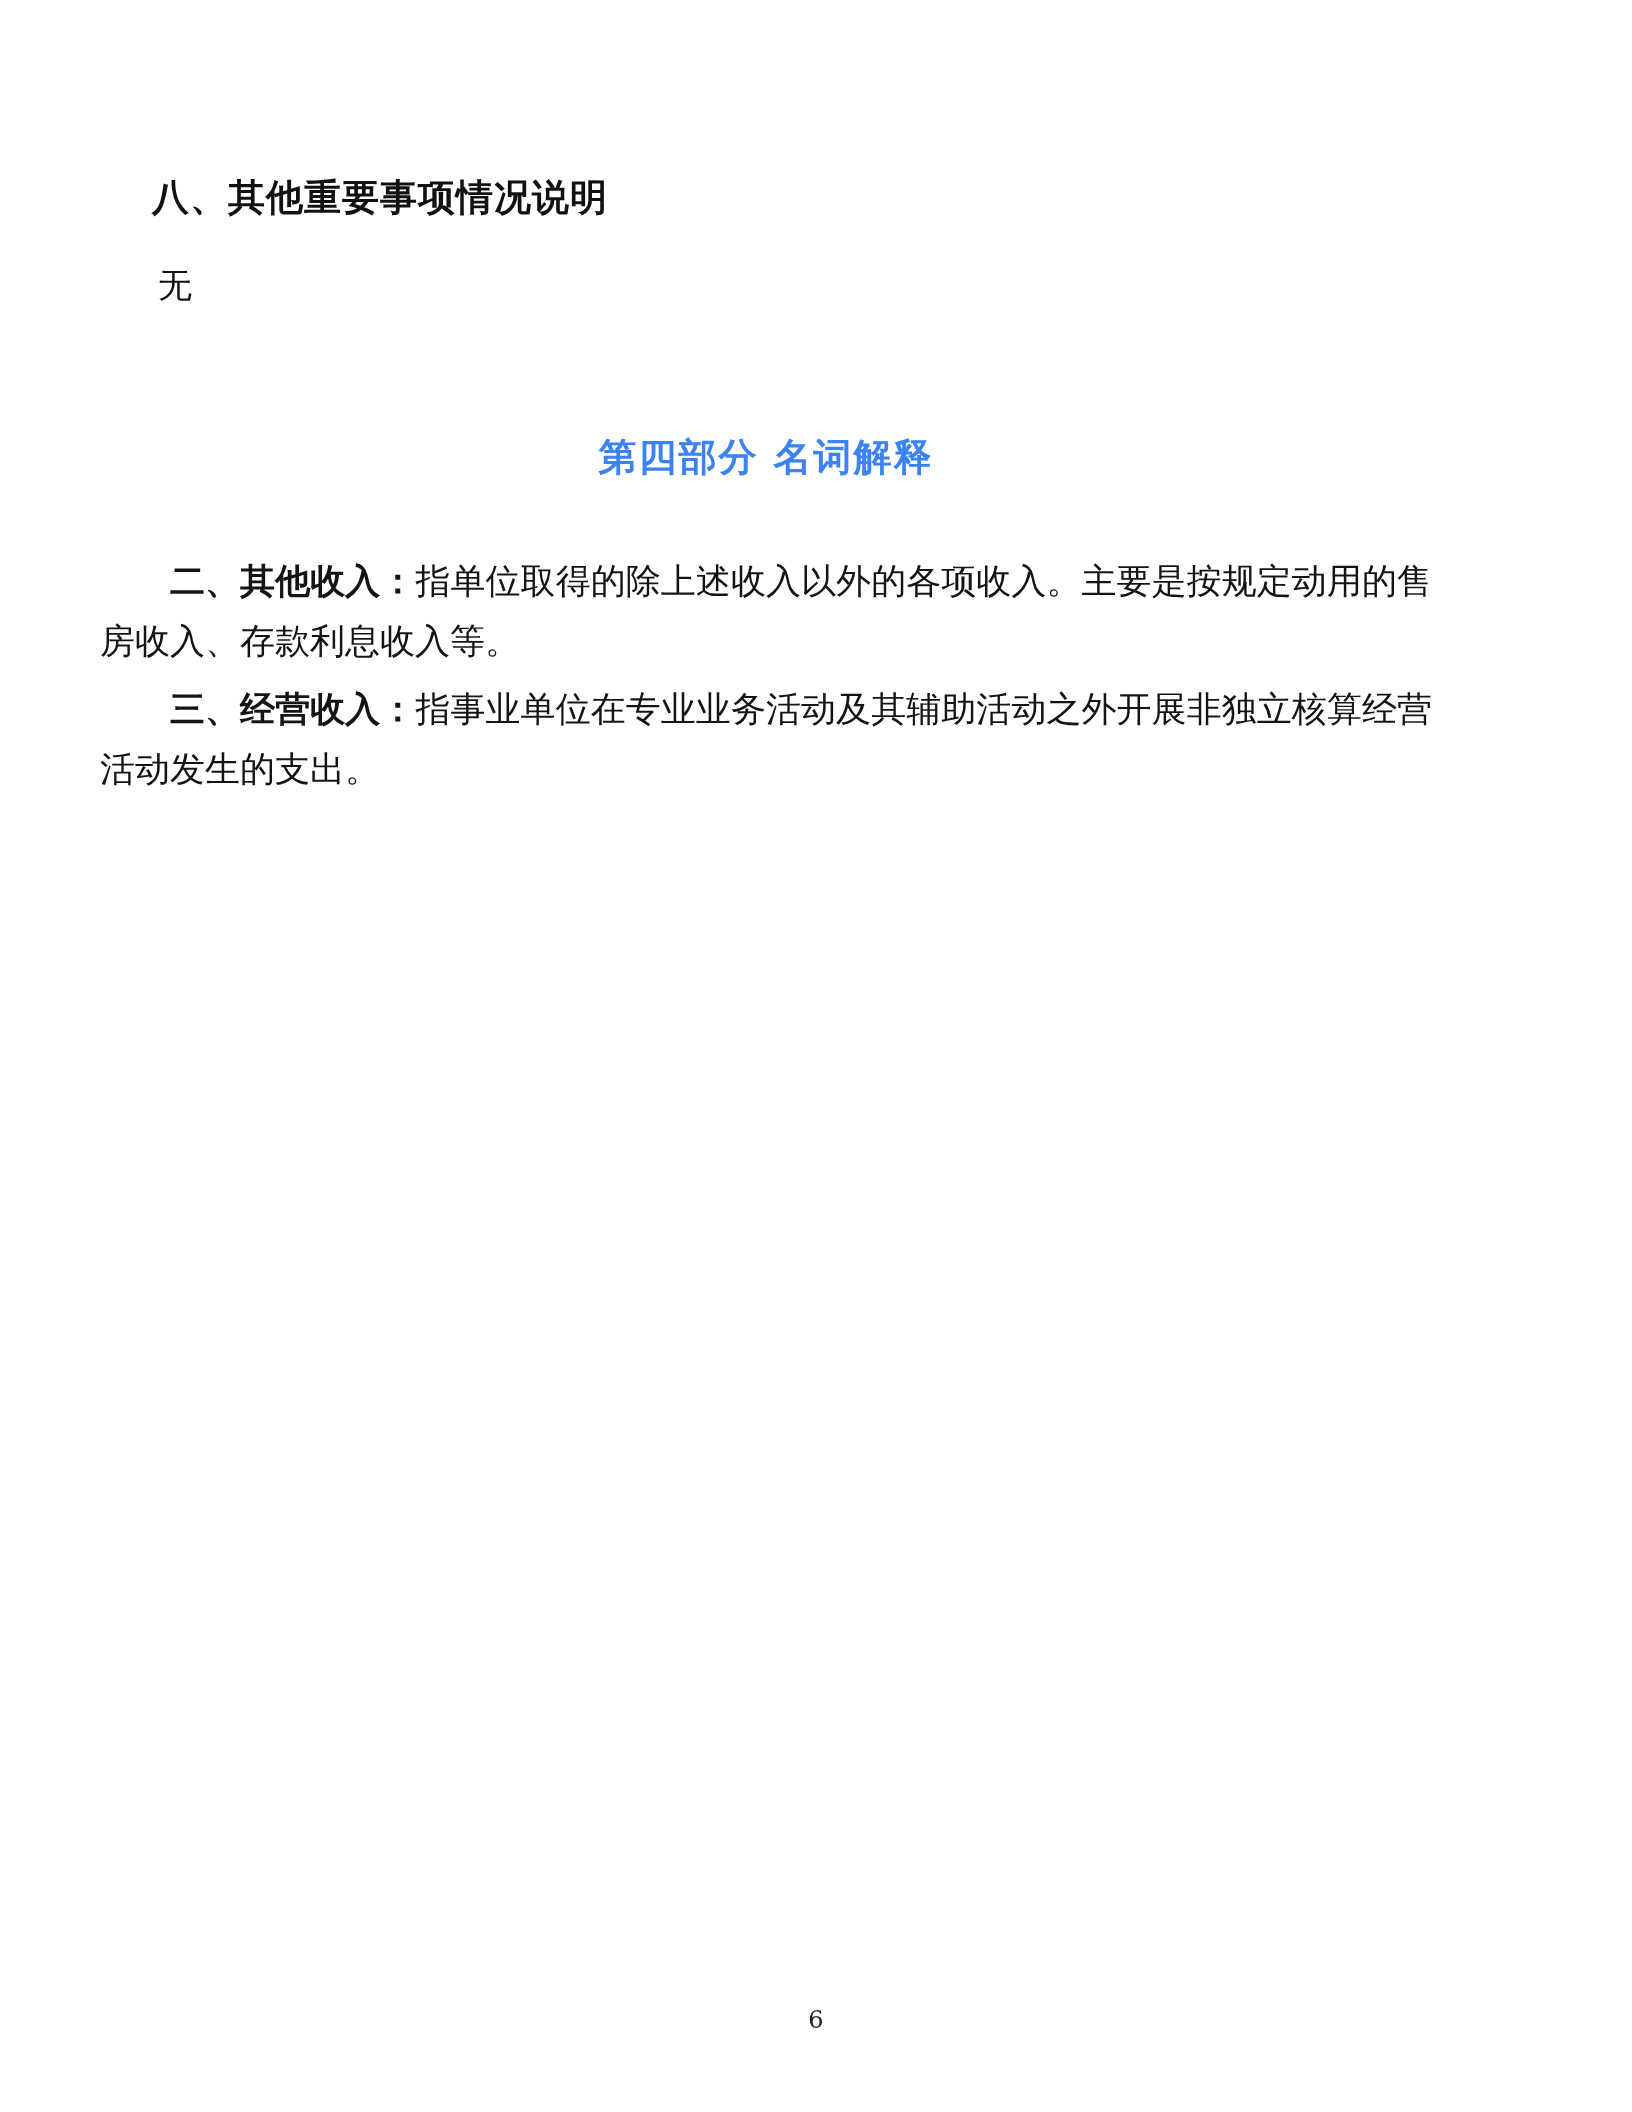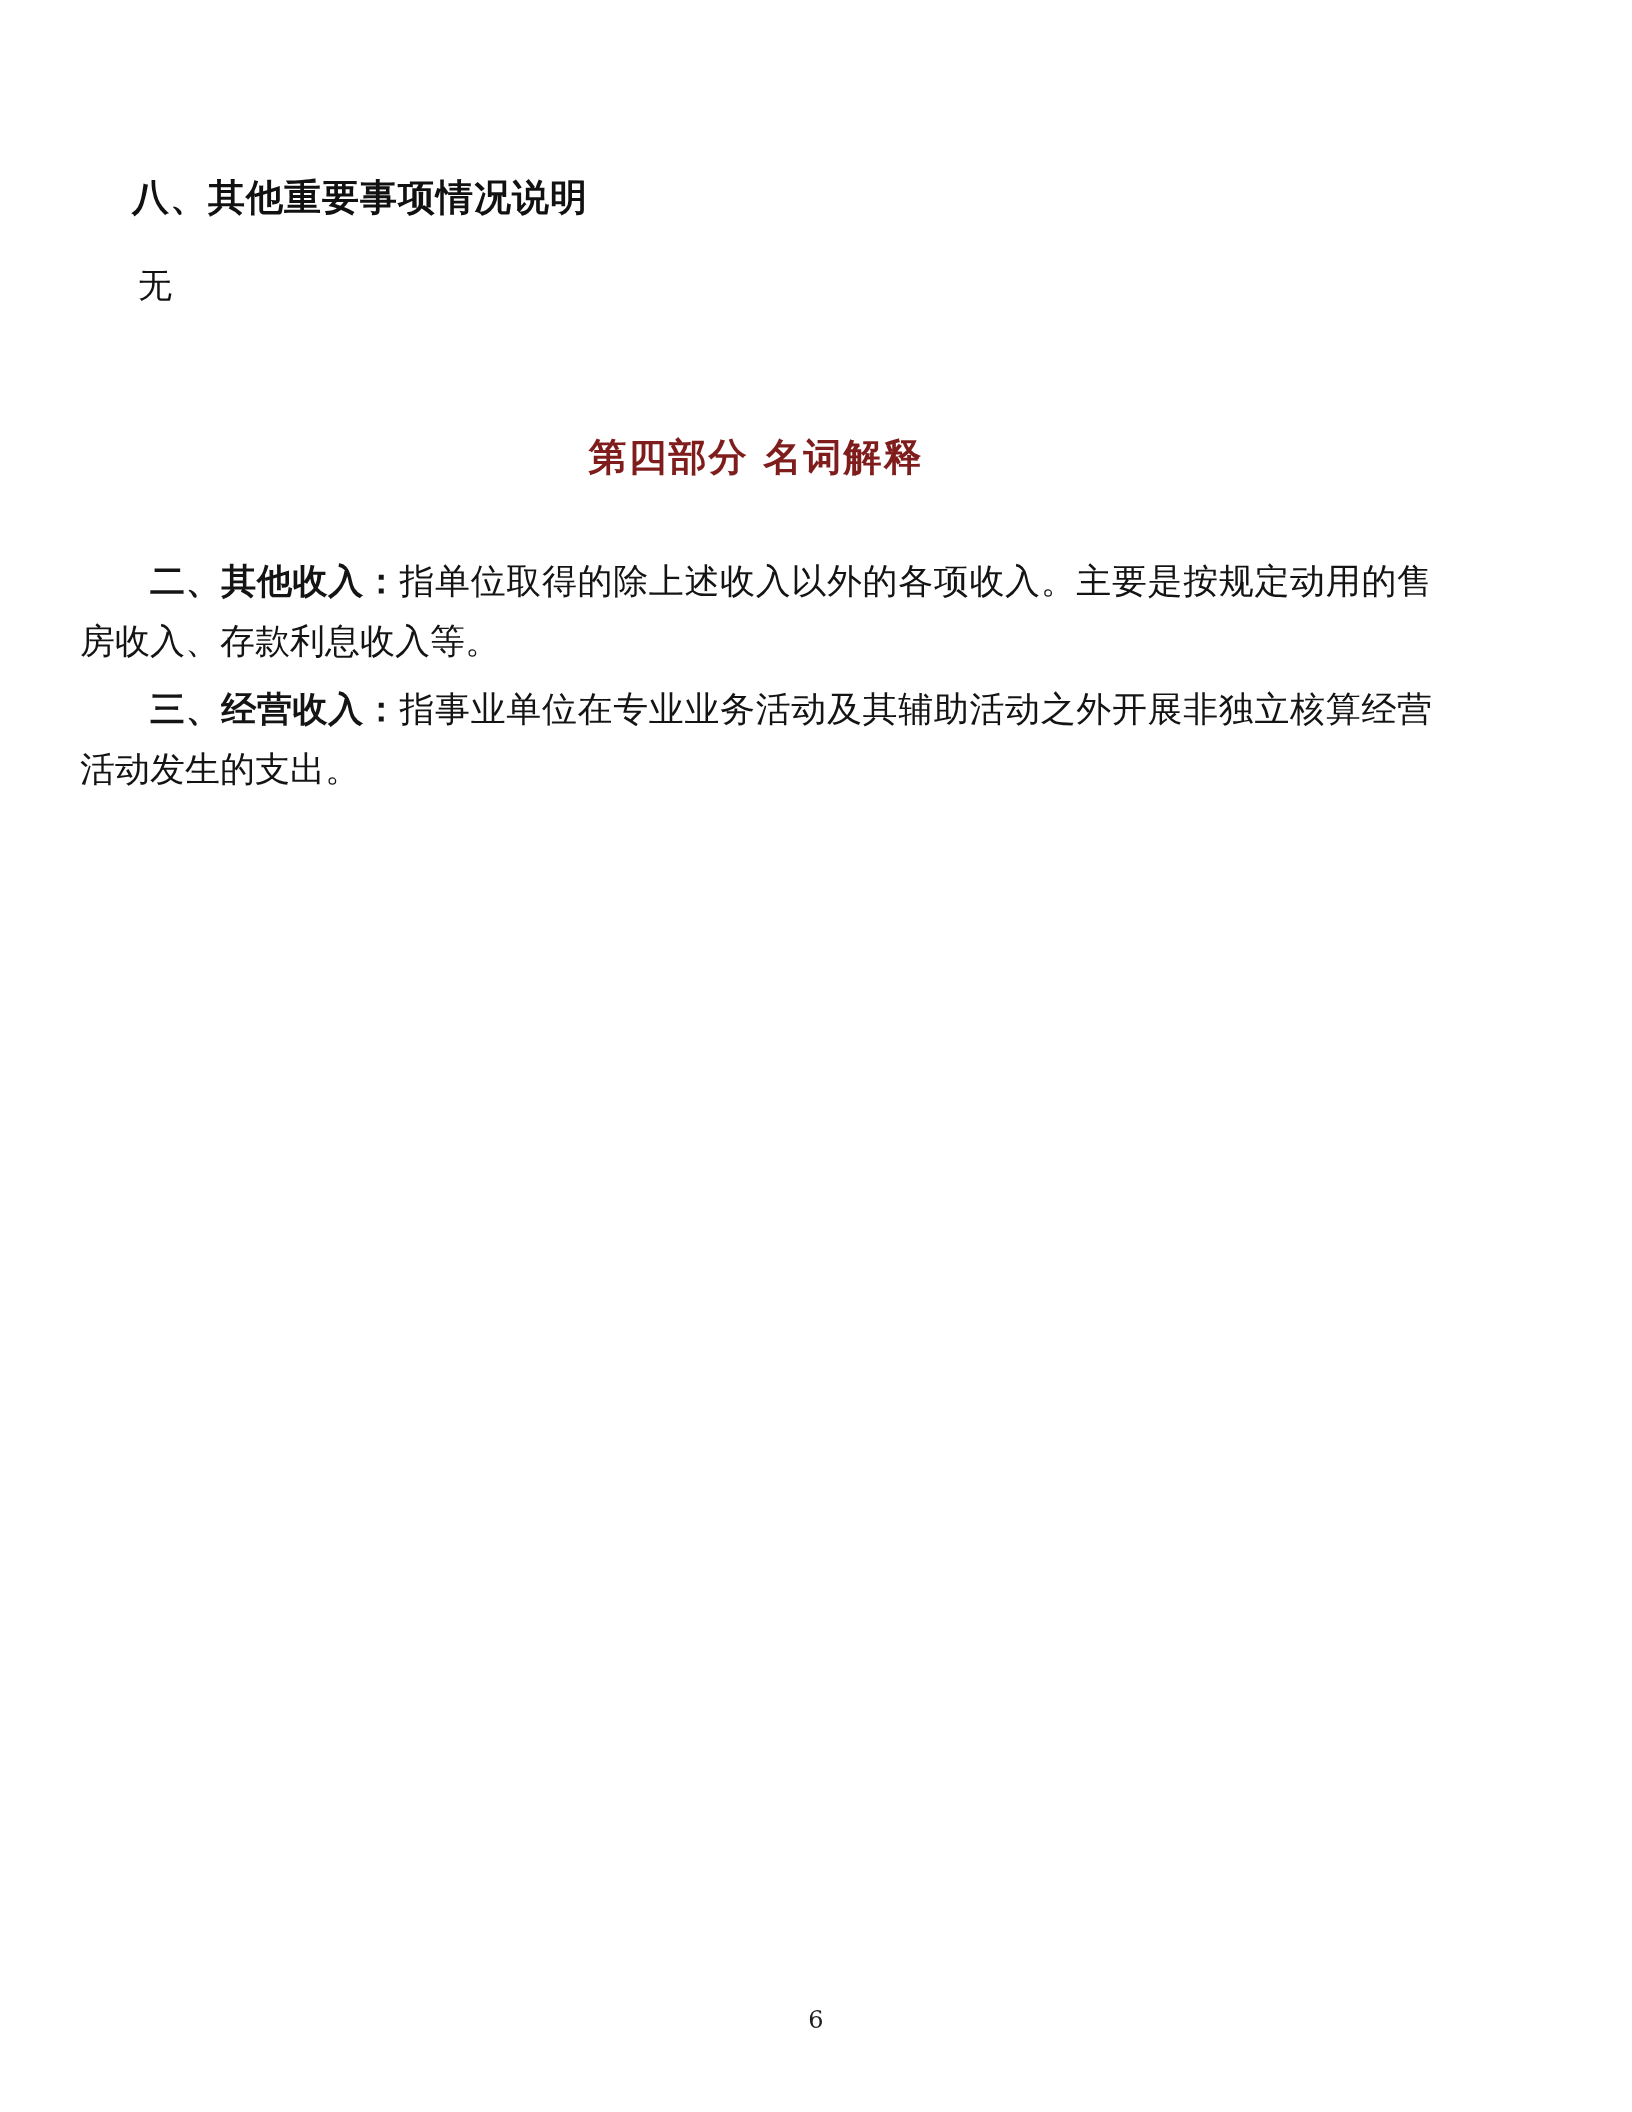--- a/index.html
+++ b/index.html
@@ -14,21 +14,21 @@
     font-family: "DejaVu Serif", "Liberation Serif", serif;
     color: #1a1a1a;
     overflow: hidden;
   }
   .page {
     position: absolute;
     top: 0; left: 0;
     width: 1632px;
     height: 2112px;
     box-sizing: border-box;
-    padding: 170px 200px 60px 80px;
+    padding: 170px 200px 60px 100px;
   }
   .section-heading {
     font-family: "DejaVu Sans", "Liberation Sans", sans-serif;
     font-size: 37px;
     font-weight: 700;
     letter-spacing: 1px;
     margin: 0 0 0 52px;
     line-height: 1.5;
     color: #111111;
   }
@@ -39,21 +39,21 @@
     line-height: 1.6;
     color: #111111;
   }
   .part-title {
     font-family: "DejaVu Sans", "Liberation Sans", sans-serif;
     font-size: 38px;
     font-weight: 700;
     text-align: center;
     margin: 120px 0 0 0;
     letter-spacing: 2px;
-    color: #7f1d1d;
+    color: #3b82f6;
   }
   .body-block {
     margin-top: 68px;
   }
   .para {
     font-family: "DejaVu Serif", "Liberation Serif", serif;
     font-size: 35px;
     line-height: 1.72;
     text-align: justify;
     text-justify: inter-ideograph;

